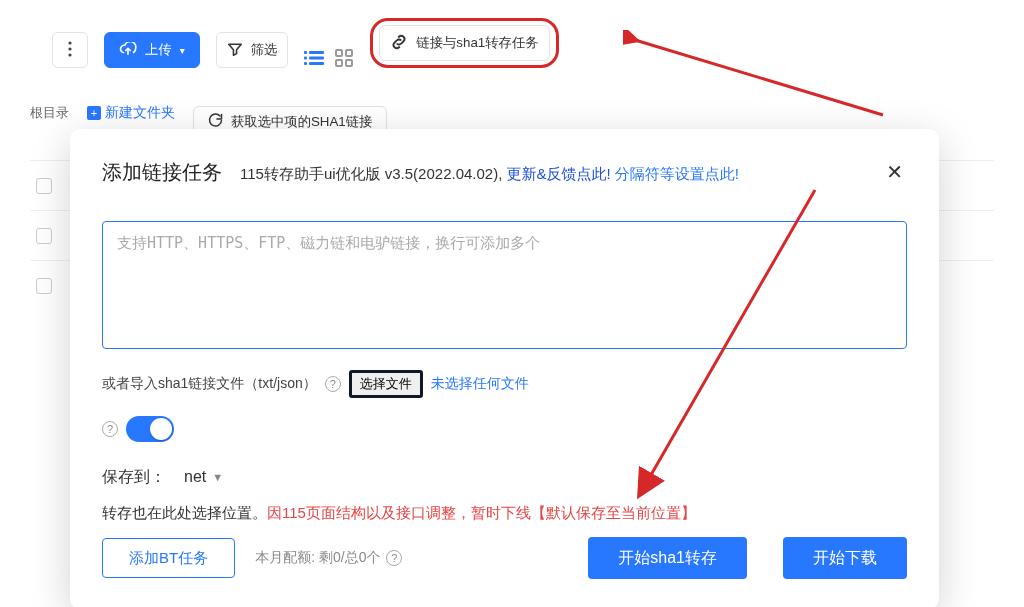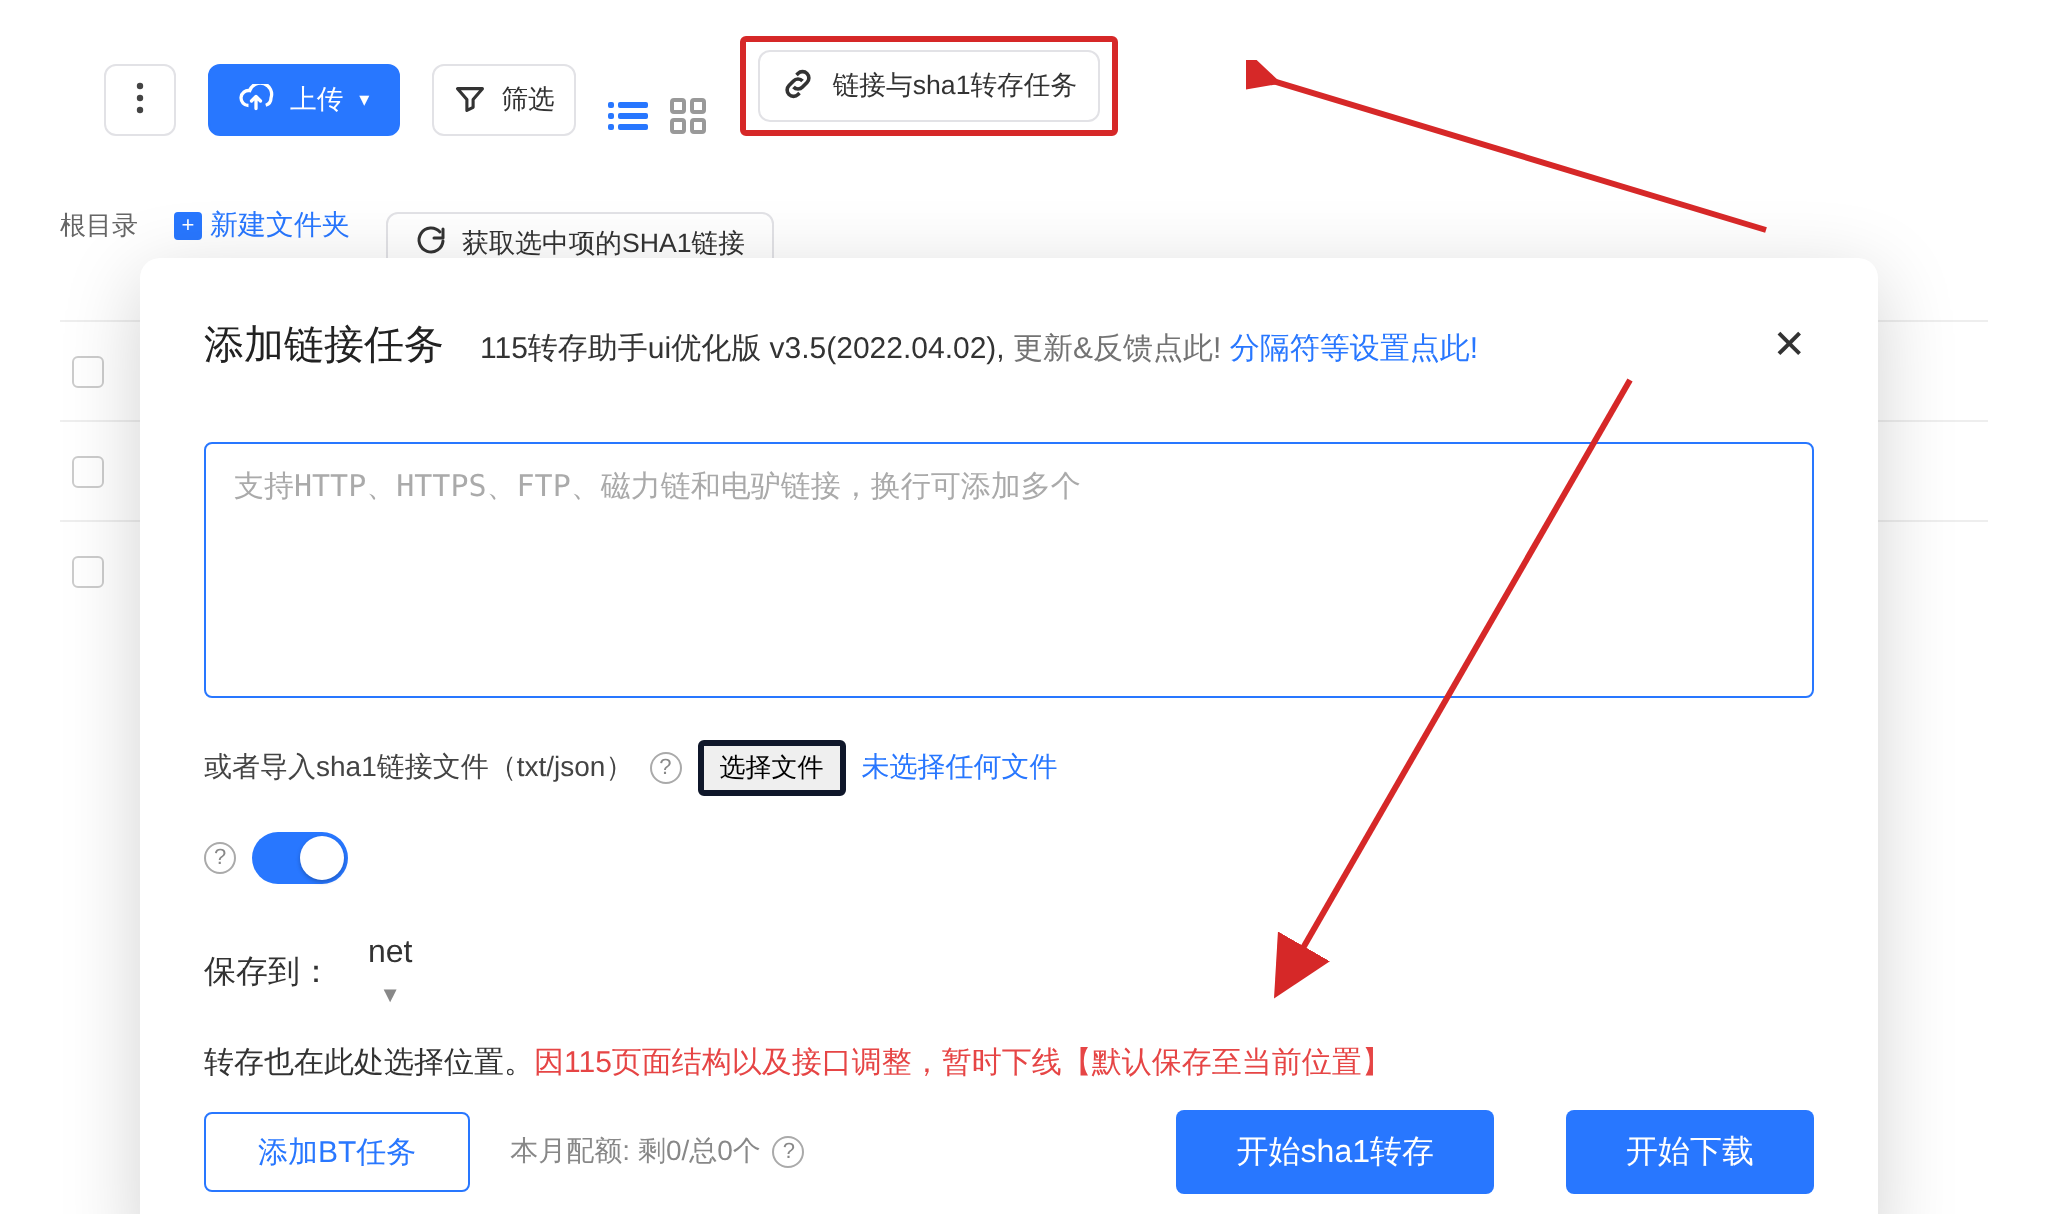--- a/index.html
+++ b/index.html
@@ -36,21 +36,21 @@
 }
 .icon-btn.small { width: 36px; padding: 0; }
 .upload-btn {
   background: #2877ff;
   border-color: #2877ff;
   color: #fff;
   padding: 0 14px;
 }
 .red-box {
   border: 3px solid #d62828;
-  border-radius: 3px;
+  border-radius: 18px;
   padding: 4px 6px;
   display: inline-flex;
 }
 .view-group { display: inline-flex; gap: 10px; align-items: center; }
 .view-icon { width: 20px; height: 20px; display: inline-flex; align-items: center; justify-content: center; color: #2877ff; }
 .view-icon.inactive { color: #999; }
 
 
 .subbar {
   padding: 6px 30px 16px 30px;
@@ -103,21 +103,21 @@
   background: #fff;
   border-radius: 10px;
   box-shadow: 0 10px 40px rgba(0,0,0,.18);
   padding: 30px 32px 30px 32px;
 }
 .dialog-header {
   display: flex; align-items: baseline; gap: 18px; margin-bottom: 18px;
 }
 .dialog-title { font-size: 20px; font-weight: 400; color: #222; }
 .dialog-sub { font-size: 15px; color: #333; flex: 1; }
-.dialog-sub .red { color: #737373; }
+.dialog-sub .red { color: #1d4ed8; }
 .dialog-sub .blue { color: #2877ff; }
 .close-x {
   font-size: 20px; cursor: pointer; color: #333; padding: 0 4px;
 }
 .link-input {
   width: 100%; height: 128px;
   border: 1px solid #2877ff;
   border-radius: 4px;
   padding: 12px 14px;
   font-size: 15px;
@@ -146,21 +146,21 @@
 .toggle .knob {
   position: absolute; top: 2px; right: 2px;
   width: 22px; height: 22px; background: #fff; border-radius: 50%;
   box-shadow: 0 1px 2px rgba(0,0,0,.25);
 }
 
 .saveto-row { margin-top: 22px; display: flex; align-items: center; gap: 12px; }
 .saveto-label { font-size: 16px; }
 .saveto-select {
   display: inline-flex; align-items: center; gap: 6px;
-  padding: 4px 6px; cursor: pointer; font-size: 16px; flex-direction: column;
+  padding: 4px 6px; cursor: pointer; font-size: 16px;
 }
 .caret { font-size: 11px; color: #888; }
 
 .warn-row { margin-top: 14px; font-size: 15px; }
 .warn-row .red { color: #e64545; }
 
 .footer {
   margin-top: 14px; display: flex; align-items: center; gap: 20px;
 }
 .bt-btn {

